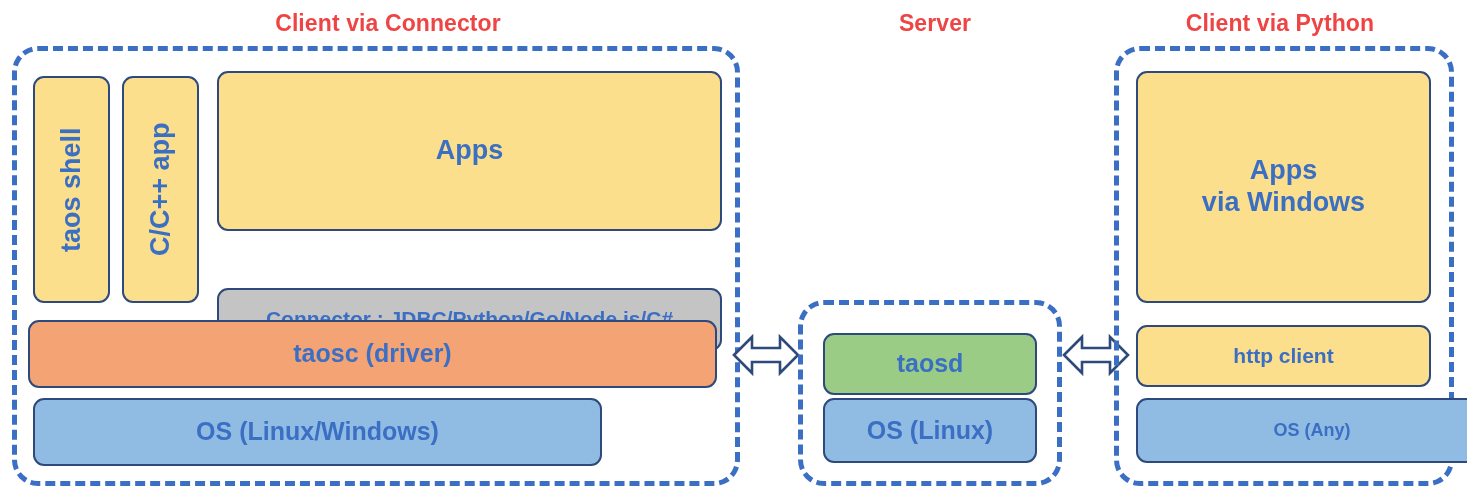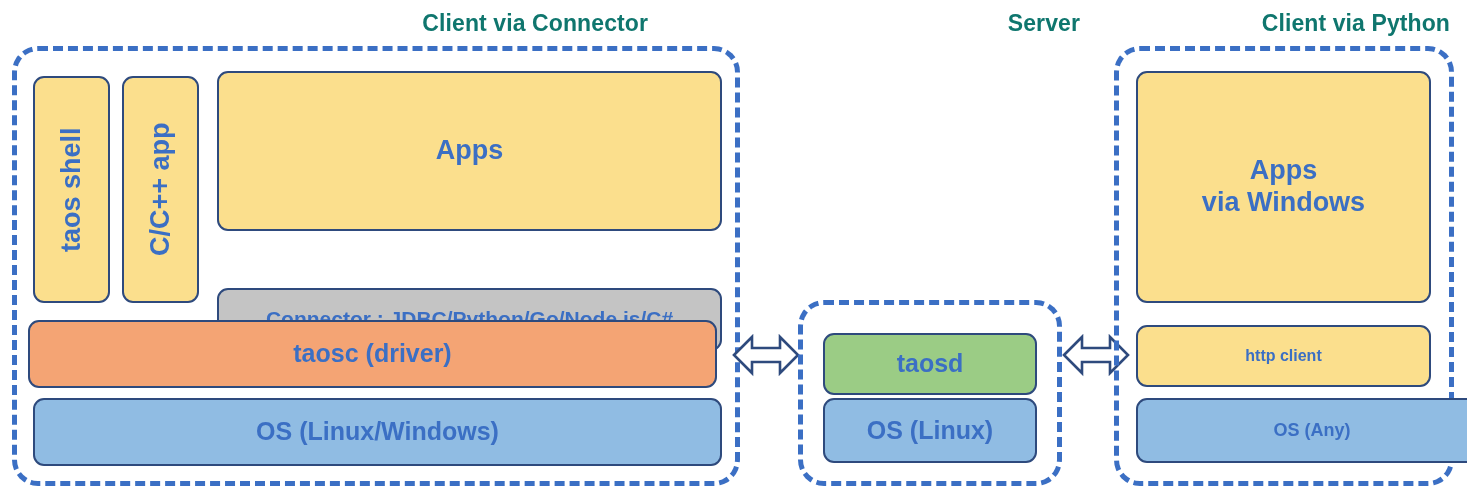--- a/index.html
+++ b/index.html
@@ -18,25 +18,25 @@
   .stage {
     position: absolute;
     left: 0; top: 0;
     width: 1467px;
     height: 498px;
   }
 
   
   .group-title {
     position: absolute;
-    color: #0f766e;
+    color: #ef4444;
     font-weight: bold;
     font-size: 23px;
     letter-spacing: 0.1px;
-    text-align: right;
+    text-align: center;
     white-space: nowrap;
     line-height: 1;
   }
 
   
   .dashed-box {
     position: absolute;
     box-sizing: border-box;
     border: 5px dashed #3B6FC4;
     border-radius: 26px;
@@ -91,21 +91,21 @@
   <div class="node yellow vertical" style="left:33px; top:76px; width:77px; height:227px; font-size:27px;">taos shell</div>
 
   <div class="node yellow vertical" style="left:122px; top:76px; width:77px; height:227px; font-size:27px;">C/C++ app</div>
 
   <div class="node yellow" style="left:217px; top:71px; width:505px; height:160px; font-size:27px;">Apps</div>
 
   <div class="node gray" style="left:217px; top:240px; width:505px; height:63px; font-size:21px;">Connector : JDBC/Python/Go/Node.js/C#</div>
 
   <div class="node orange" style="left:28px; top:320px; width:689px; height:68px; font-size:25px;">taosc (driver)</div>
 
-  <div class="node blue" style="left:33px; top:398px; width:689px; height:68px; font-size:25px;">OS (Linux/Windows)</div>
+  <div class="node blue" style="left:33px; top:398px; width:569px; height:68px; font-size:25px;">OS (Linux/Windows)</div>
 
   <div class="arrow" style="left:732px; top:330px;">
     <svg width="68" height="50" viewBox="0 0 68 50">
       <polygon points="2,25 20,7 20,18 48,18 48,7 66,25 48,43 48,32 20,32 20,43" fill="#FFFFFF" stroke="#2E4A7D" stroke-width="2.6" stroke-linejoin="miter"></polygon>
     </svg>
   </div>
 
   <div class="dashed-box" style="left:798px; top:300px; width:264px; height:186px;"></div>
 
   <div class="node green" style="left:823px; top:325px; width:214px; height:62px; font-size:25px;">taosd</div>
@@ -118,17 +118,17 @@
     </svg>
   </div>
 
   <div class="dashed-box" style="left:1114px; top:46px; width:340px; height:440px;"></div>
 
   <div class="node yellow" style="left:1136px; top:71px; width:295px; height:232px; font-size:27px; flex-direction:column;">
     <span>Apps</span>
     <span>via Windows</span>
   </div>
 
-  <div class="node yellow" style="left:1136px; top:325px; width:295px; height:62px; font-size:16px;">http client</div>
+  <div class="node yellow" style="left:1136px; top:325px; width:295px; height:62px; font-size:21px;">http client</div>
 
   <div class="node blue" style="left:1136px; top:398px; width:352px; height:65px; font-size:18px;">OS (Any)</div>
 
 </div>
 
 </body></html>

